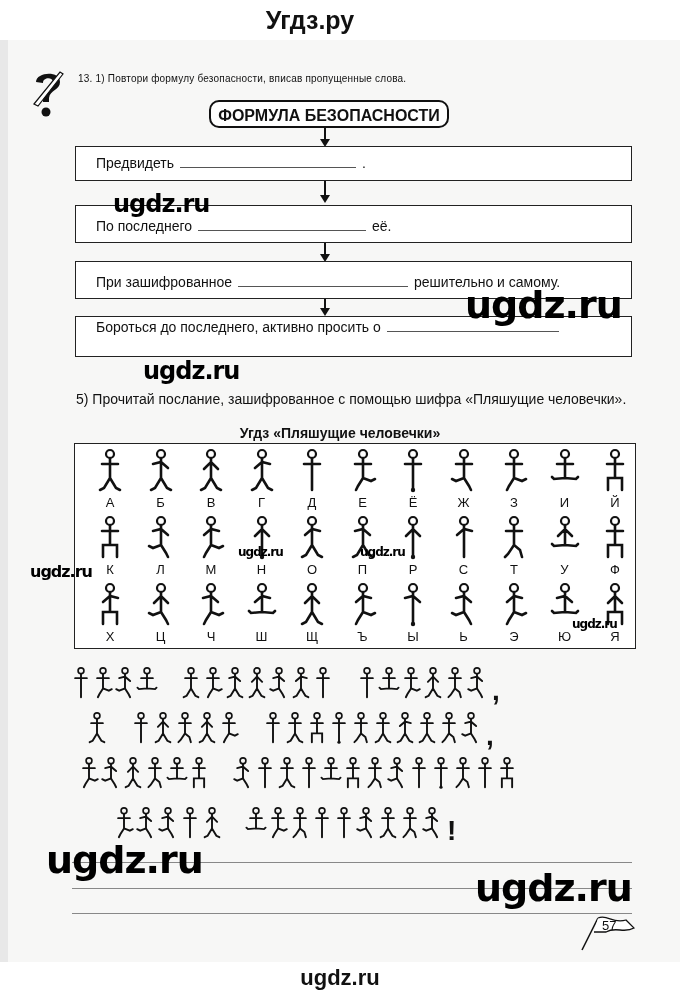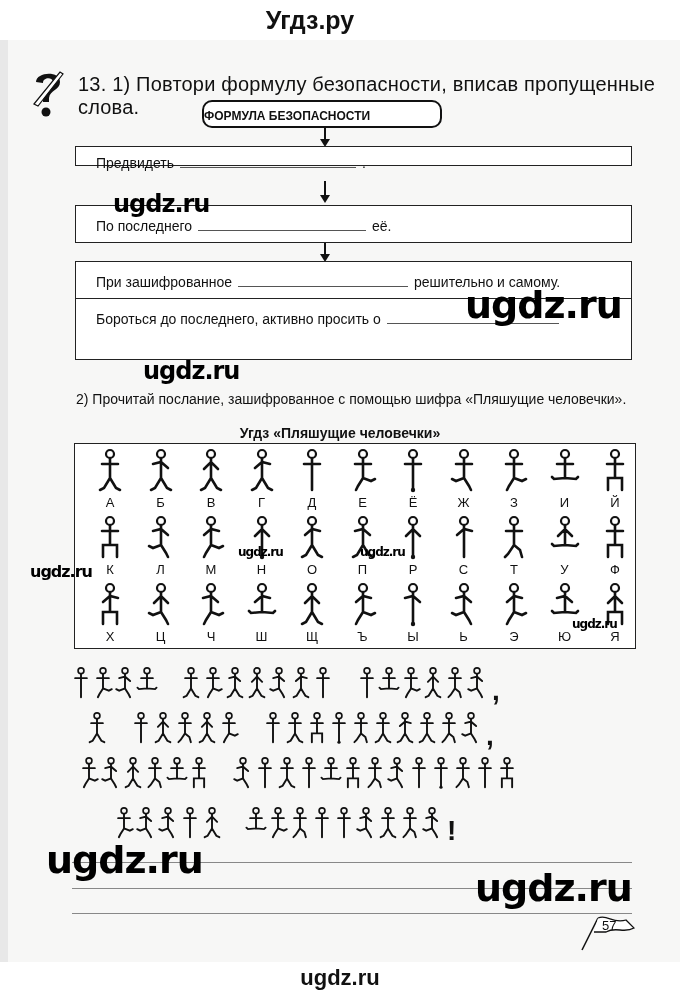--- a/index.html
+++ b/index.html
@@ -1,22 +1,22 @@
 <!DOCTYPE html>
 <html><head>
 <meta charset="utf-8">
 <style>
   html,body{margin:0;padding:0;background:#fff;}
   body{width:680px;height:1000px;position:relative;overflow:hidden;font-family:"Liberation Sans",sans-serif;color:#111;}
   .site-header{position:absolute;left:0;top:0;width:620px;height:40px;text-align:center;font-weight:bold;font-size:25px;line-height:40px;color:#111;}
   .site-footer{position:absolute;left:0;top:965px;width:680px;text-align:center;font-weight:bold;font-size:22px;color:#111;}
   .page{position:absolute;left:0;top:40px;width:680px;height:922px;background:#f7f7f6;border-left:8px solid #e8e8e8;box-sizing:border-box;}
   .qicon{position:absolute;left:30px;top:68px;width:36px;height:52px;}
-  .task-title{position:absolute;left:78px;top:73px;font-size:20px;letter-spacing:0.2px;}
-  .formula-title{position:absolute;left:202px;top:100px;width:240px;height:28px;border:2px solid #111;border-radius:10px;background:#fff;text-align:left;font-weight:bold;font-size:12px;line-height:28px;box-sizing:border-box;}
+  .task-title{position:absolute;left:78px;top:73px;font-size:10px;letter-spacing:0.2px;}
+  .formula-title{position:absolute;left:209px;top:100px;width:240px;height:28px;border:2px solid #111;border-radius:10px;background:#fff;text-align:center;font-weight:bold;font-size:16px;line-height:28px;box-sizing:border-box;}
   .vline{position:absolute;left:324px;width:2px;background:#111;}
   .arrowhead{position:absolute;left:320px;width:0;height:0;border-left:5px solid transparent;border-right:5px solid transparent;border-top:8px solid #111;}
   .fbox{position:absolute;left:75px;width:557px;border:1.5px solid #222;background:#fff;box-sizing:border-box;font-size:14px;padding-left:20px;}
   .blank{display:inline-block;border-bottom:1px solid #555;height:12px;vertical-align:baseline;margin:0 6px;}
   .sub2{position:absolute;left:76px;top:390px;width:560px;font-size:14px;line-height:19px;}
   .cipher-title{position:absolute;left:0;width:680px;top:425px;text-align:center;font-weight:bold;font-size:14px;}
   .cipher-table{position:absolute;left:74px;top:443px;width:562px;height:206px;border:1.5px solid #222;background:#fff;box-sizing:border-box;}
   .cell{position:absolute;width:50px;height:68px;text-align:center;}
   .cell svg{display:block;margin:0 auto;}
   .cell .lbl{font-size:13px;line-height:14px;}
@@ -44,43 +44,43 @@
 <div class="task-title">
   <span>13.</span>
   <span>1) Повтори формулу безопасности, вписав пропущенные слова.</span>
 </div>
 
 <div class="formula-title">ФОРМУЛА БЕЗОПАСНОСТИ</div>
 
 <div class="vline" style="top:128px;height:12px"></div>
 <div class="arrowhead" style="top:139px"></div>
 
-<div class="fbox" style="top:146px;height:20px;line-height:33px">
+<div class="fbox" style="top:146px;height:35px;line-height:33px">
   <span>Предвидеть</span><span class="blank" style="width:176px"></span><span>.</span>
 </div>
 <div class="vline" style="top:181px;height:14px"></div>
 <div class="arrowhead" style="top:195px"></div>
 
 <div class="fbox" style="top:205px;height:38px;line-height:40px">
   <span>По последнего</span><span class="blank" style="width:168px"></span><span>её.</span>
 </div>
 <div class="vline" style="top:243px;height:12px"></div>
 <div class="arrowhead" style="top:254px"></div>
 
 <div class="fbox" style="top:261px;height:38px;line-height:40px">
   <span>При зашифрованное</span><span class="blank" style="width:170px"></span><span>решительно и самому.</span>
 </div>
 <div class="vline" style="top:299px;height:10px"></div>
 <div class="arrowhead" style="top:308px"></div>
 
-<div class="fbox" style="top:298px;height:62px;line-height:20px;padding-top:10px">
+<div class="fbox" style="top:316px;height:41px;line-height:20px;padding-top:0">
   <div><span>Бороться до последнего, активно просить о</span><span class="blank" style="width:172px"></span></div>
 </div>
 
-<div class="sub2">2) Прочитай послание, зашифрованное с помощью шифра «Пляшущие человечки».</div>
+<div class="sub2">5) Прочитай послание, зашифрованное с помощью шифра «Пляшущие человечки».</div>
 <div class="cipher-title">Угдз «Пляшущие человечки»</div>
 
 <div class="cipher-table" id="cipher-table">
     <div class="cell" style="left: 10px; top: 4px;">
       <svg width="30" height="48" viewBox="0 0 30 48">
         <circle cx="15" cy="6" r="4" fill="none" stroke="#111" stroke-width="2.2"></circle>
         <path d="M15 10 L15 30 M7 16 L23 16 M15 30 L9 40 L5 42 M15 30 L21 40 L25 42" stroke="#111" stroke-width="2.6" fill="none" stroke-linecap="round"></path>
       </svg>
       <div class="lbl">А</div>
     </div>

